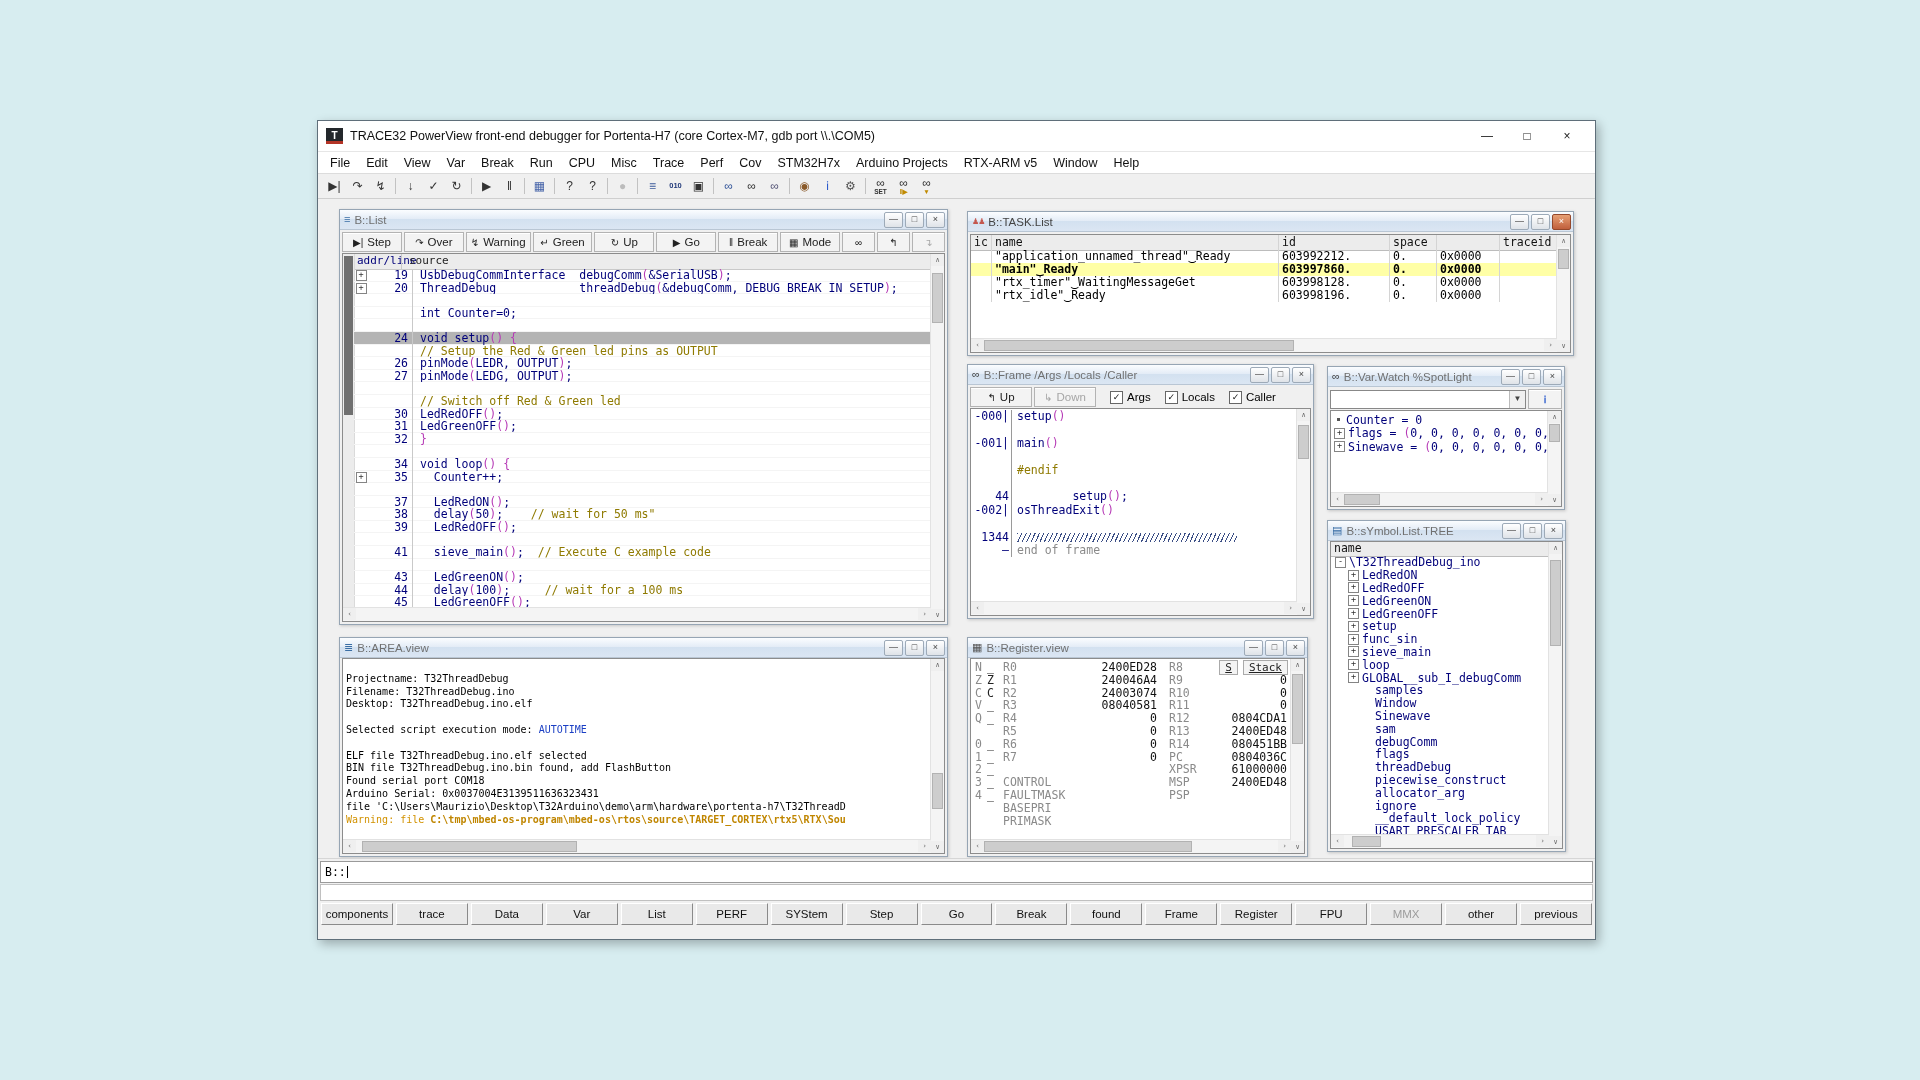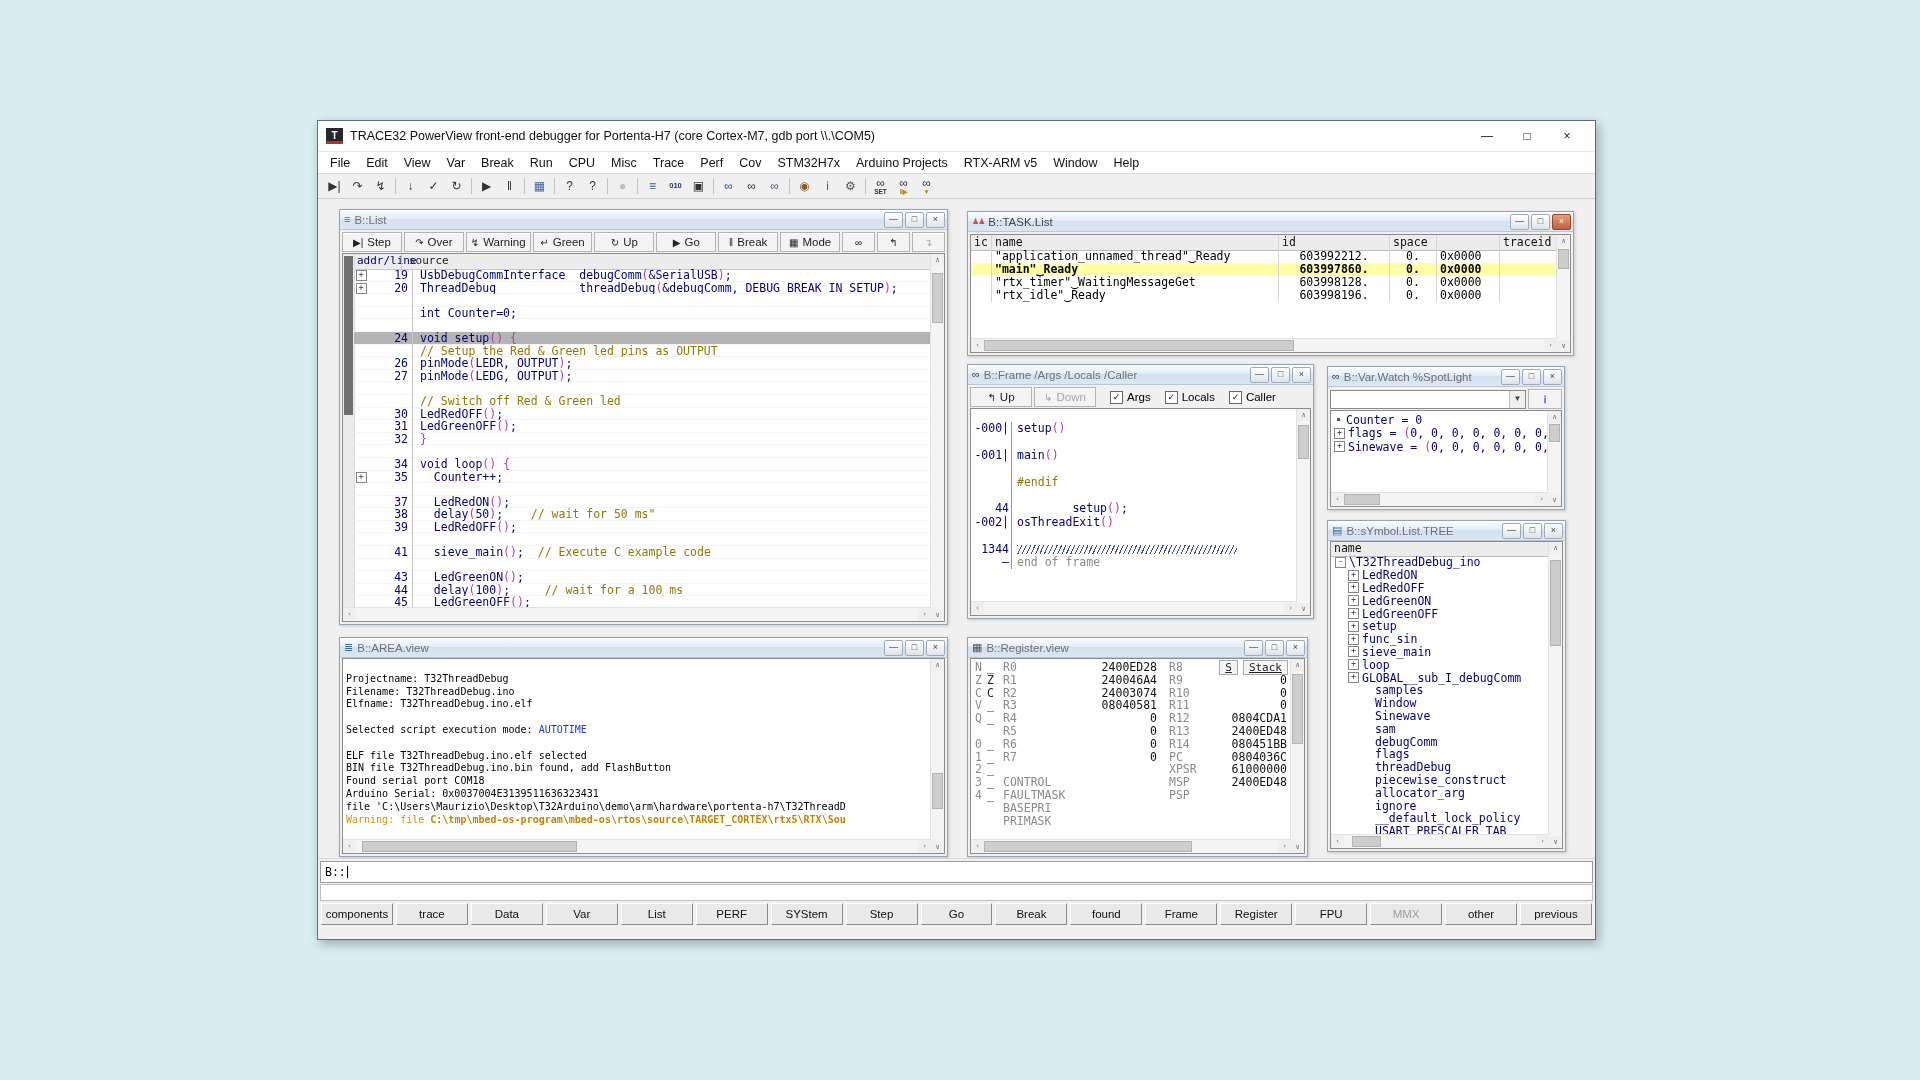--- a/index.html
+++ b/index.html
@@ -56,24 +56,24 @@
   .s-c{padding-left:7px;border-left:1px solid #c9c9c9;margin-left:4px;flex:1;overflow:hidden}
   .cm{color:#8f7a00}
   .pr{color:#b63ab6}
   .pm{display:inline-block;width:9px;height:9px;border:1px solid #848484;background:#fff;color:#333;font-size:8.5px;line-height:7px;text-align:center;vertical-align:middle;flex:none}
   
   .t-head{display:flex;height:15px;line-height:14px;background:#ececec;border-bottom:1px solid #bcbcbc;font-size:11.5px;color:#111}
   .t-rows{position:absolute;left:0;right:13px;top:15px;bottom:13px;overflow:hidden}
   .t-row{display:flex;height:13px;line-height:13px;font-size:11.5px;white-space:pre;color:#000}
   .t-row.hl{background:#ffffa6;font-weight:bold}
   .tc{border-right:1px solid #d4d4d4;padding:0 3px;overflow:hidden;flex:none}
-  .tc.r{text-align:center}
+  .tc.r{text-align:left}
   
   .chk{width:11px;height:11px;border:1px solid #666;background:#fff;display:inline-flex;align-items:center;justify-content:center;font-size:9px;color:#111;margin-right:4px}
-  .f-rows{position:absolute;left:0;right:13px;top:0;bottom:13px;overflow:hidden;padding-top:13px}
+  .f-rows{position:absolute;left:0;right:13px;top:0;bottom:13px;overflow:hidden;padding-top:1px}
   .f-row{display:flex;height:13.4px;line-height:13.4px;font-size:11.5px;white-space:pre;color:#00007a}
   .f-g{width:38px;text-align:right;flex:none;color:#00007a}
   .f-c{border-left:1px solid #9a9a9a;margin-left:2px;padding-left:5px;flex:1;overflow:hidden}
   .f-c.cmt{color:#8f7a00}
   .f-c.dim{color:#8a8a8a}
   .hatch{display:inline-block;width:220px;height:9px;background:repeating-linear-gradient(115deg,#3c4f86 0 1px,transparent 1px 4px);margin-top:2px}
   
   .combo{flex:1;height:17px;background:#fff;border:1px solid #888;position:relative}
   .combo-a{position:absolute;right:0;top:0;bottom:0;width:15px;background:#f0f0f0;border-left:1px solid #bbb;font-size:8px;color:#444;text-align:center;line-height:15px}
   .w-rows{position:absolute;left:0;right:13px;top:0;bottom:13px;padding:2px 0 0 3px;overflow:hidden}
@@ -550,21 +550,21 @@
             <span class="cbtn">□</span>
             <span class="cbtn">×</span>
           </span>
       </div>
       <div class="cbody">
         <div class="content mono" style="top:1px">
           <div class="a-rows" id="area-rows">
               <div class="a-row"></div>
               <div class="a-row"><span class="">Projectname: T32ThreadDebug</span></div>
               <div class="a-row"><span class="">Filename: T32ThreadDebug.ino</span></div>
-              <div class="a-row"><span class="">Elfname: T32ThreadDebug.ino.elf</span></div>
+              <div class="a-row"><span class="">Desktop: T32ThreadDebug.ino.elf</span></div>
               <div class="a-row"></div>
               <div class="a-row"><span class="">Selected script execution mode: </span><span class="blue">AUTOTIME</span></div>
               <div class="a-row"></div>
               <div class="a-row"><span class="">ELF file T32ThreadDebug.ino.elf selected</span></div>
               <div class="a-row"><span class="">BIN file T32ThreadDebug.ino.bin found, add FlashButton</span></div>
               <div class="a-row"><span class="">Found serial port COM18</span></div>
               <div class="a-row"><span class="">Arduino Serial: 0x0037004E3139511636323431</span></div>
               <div class="a-row"><span class="">file 'C:\Users\Maurizio\Desktop\T32Arduino\demo\arm\hardware\portenta-h7\T32ThreadD</span></div>
               <div class="a-row"><span class="warn">Warning: file </span><span class="warnb">C:\tmp\mbed-os-program\mbed-os\rtos\source\TARGET_CORTEX\rtx5\RTX\Sou</span></div>
             </div>

